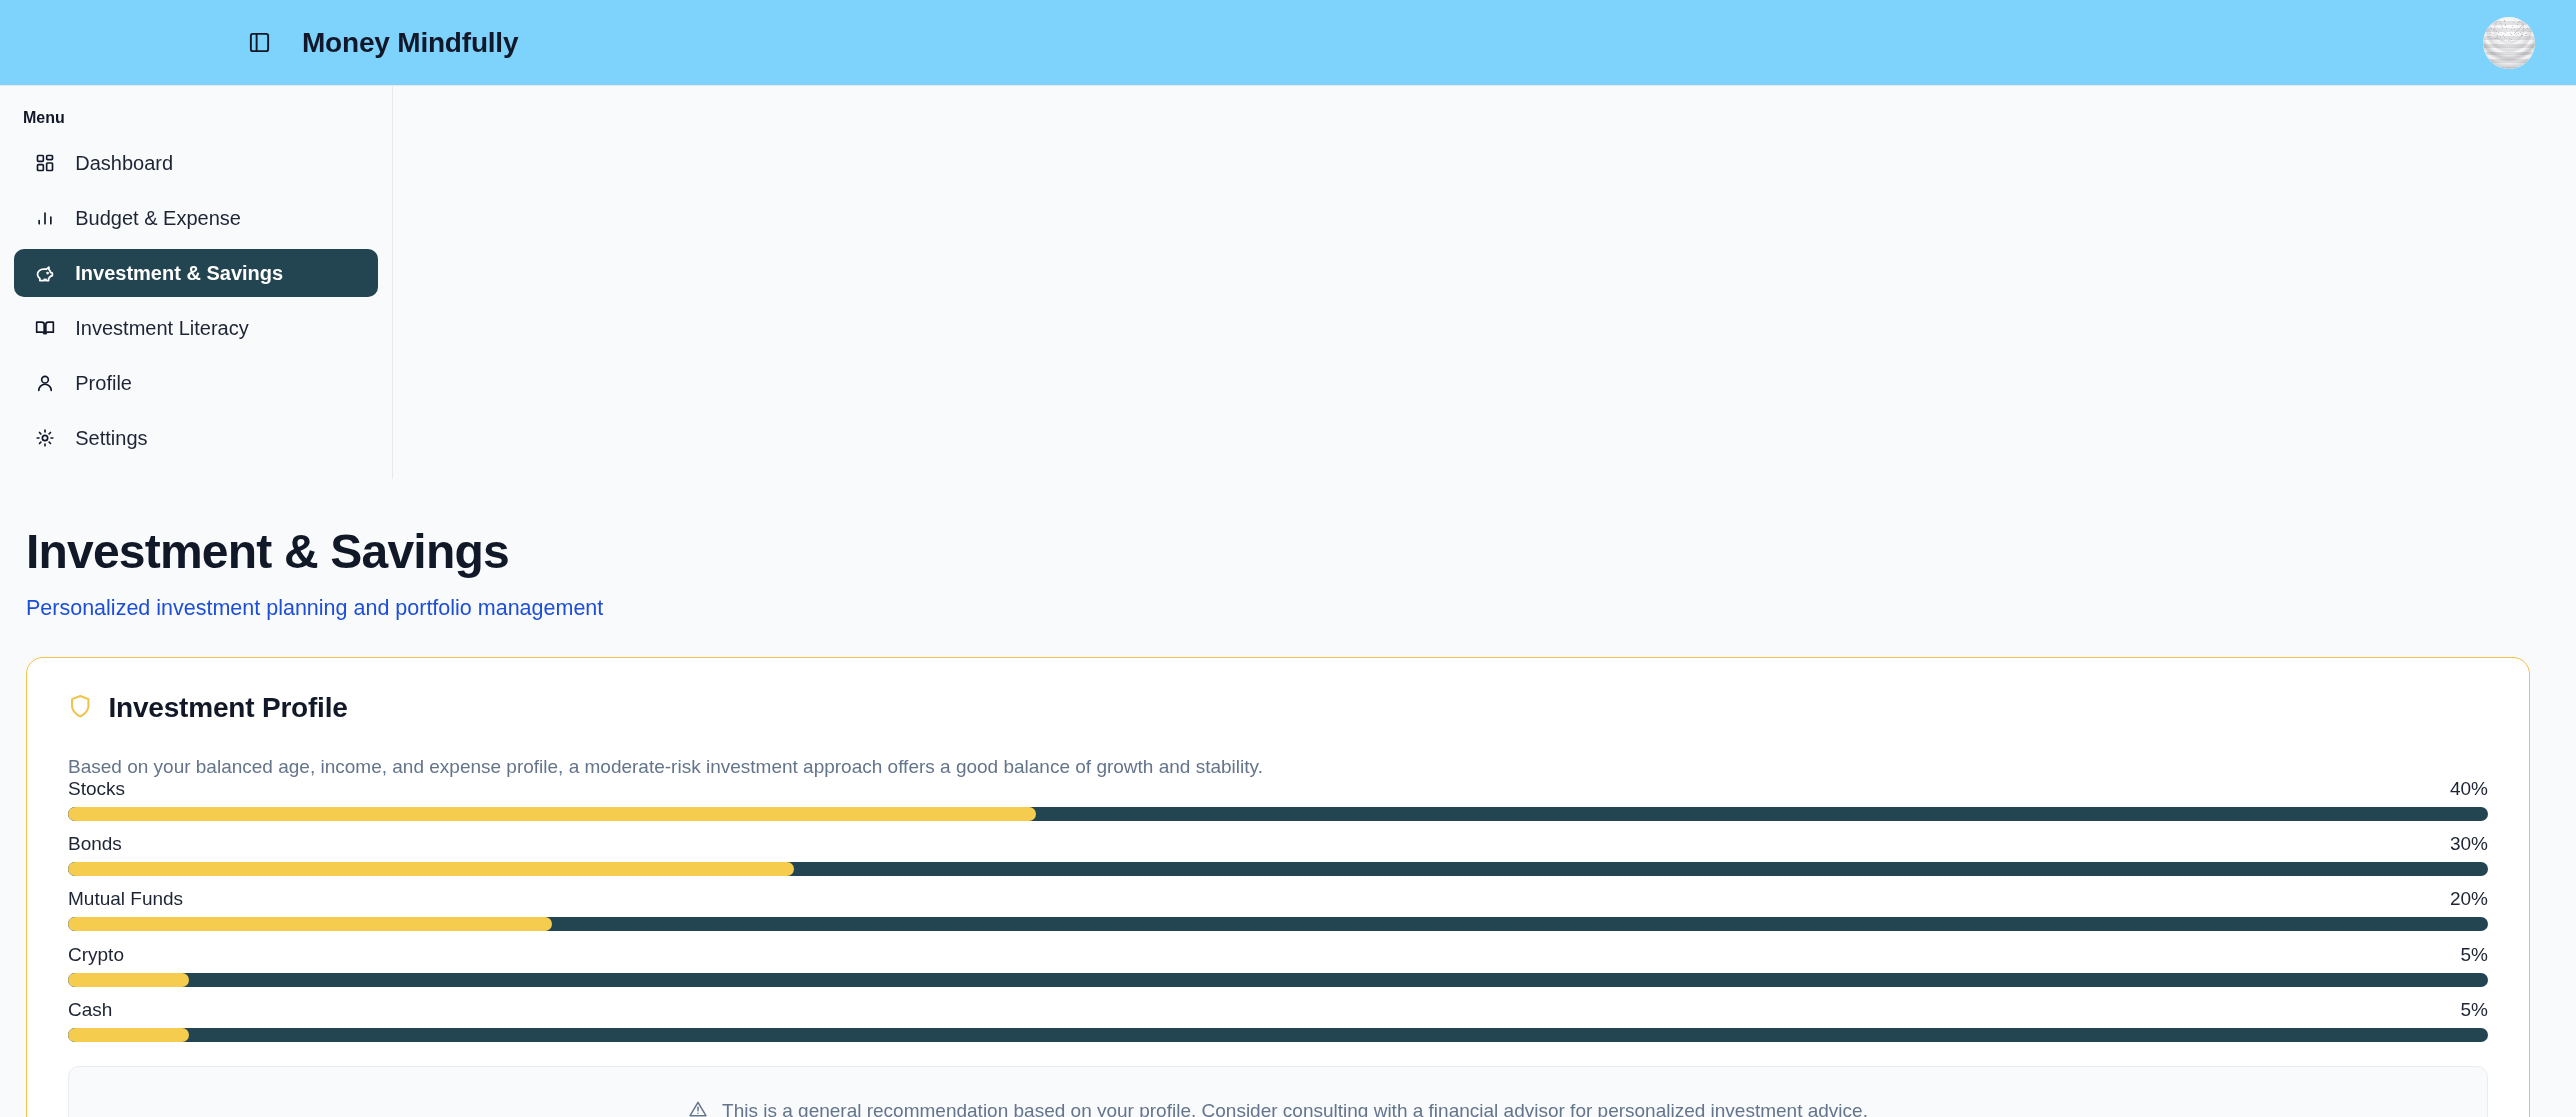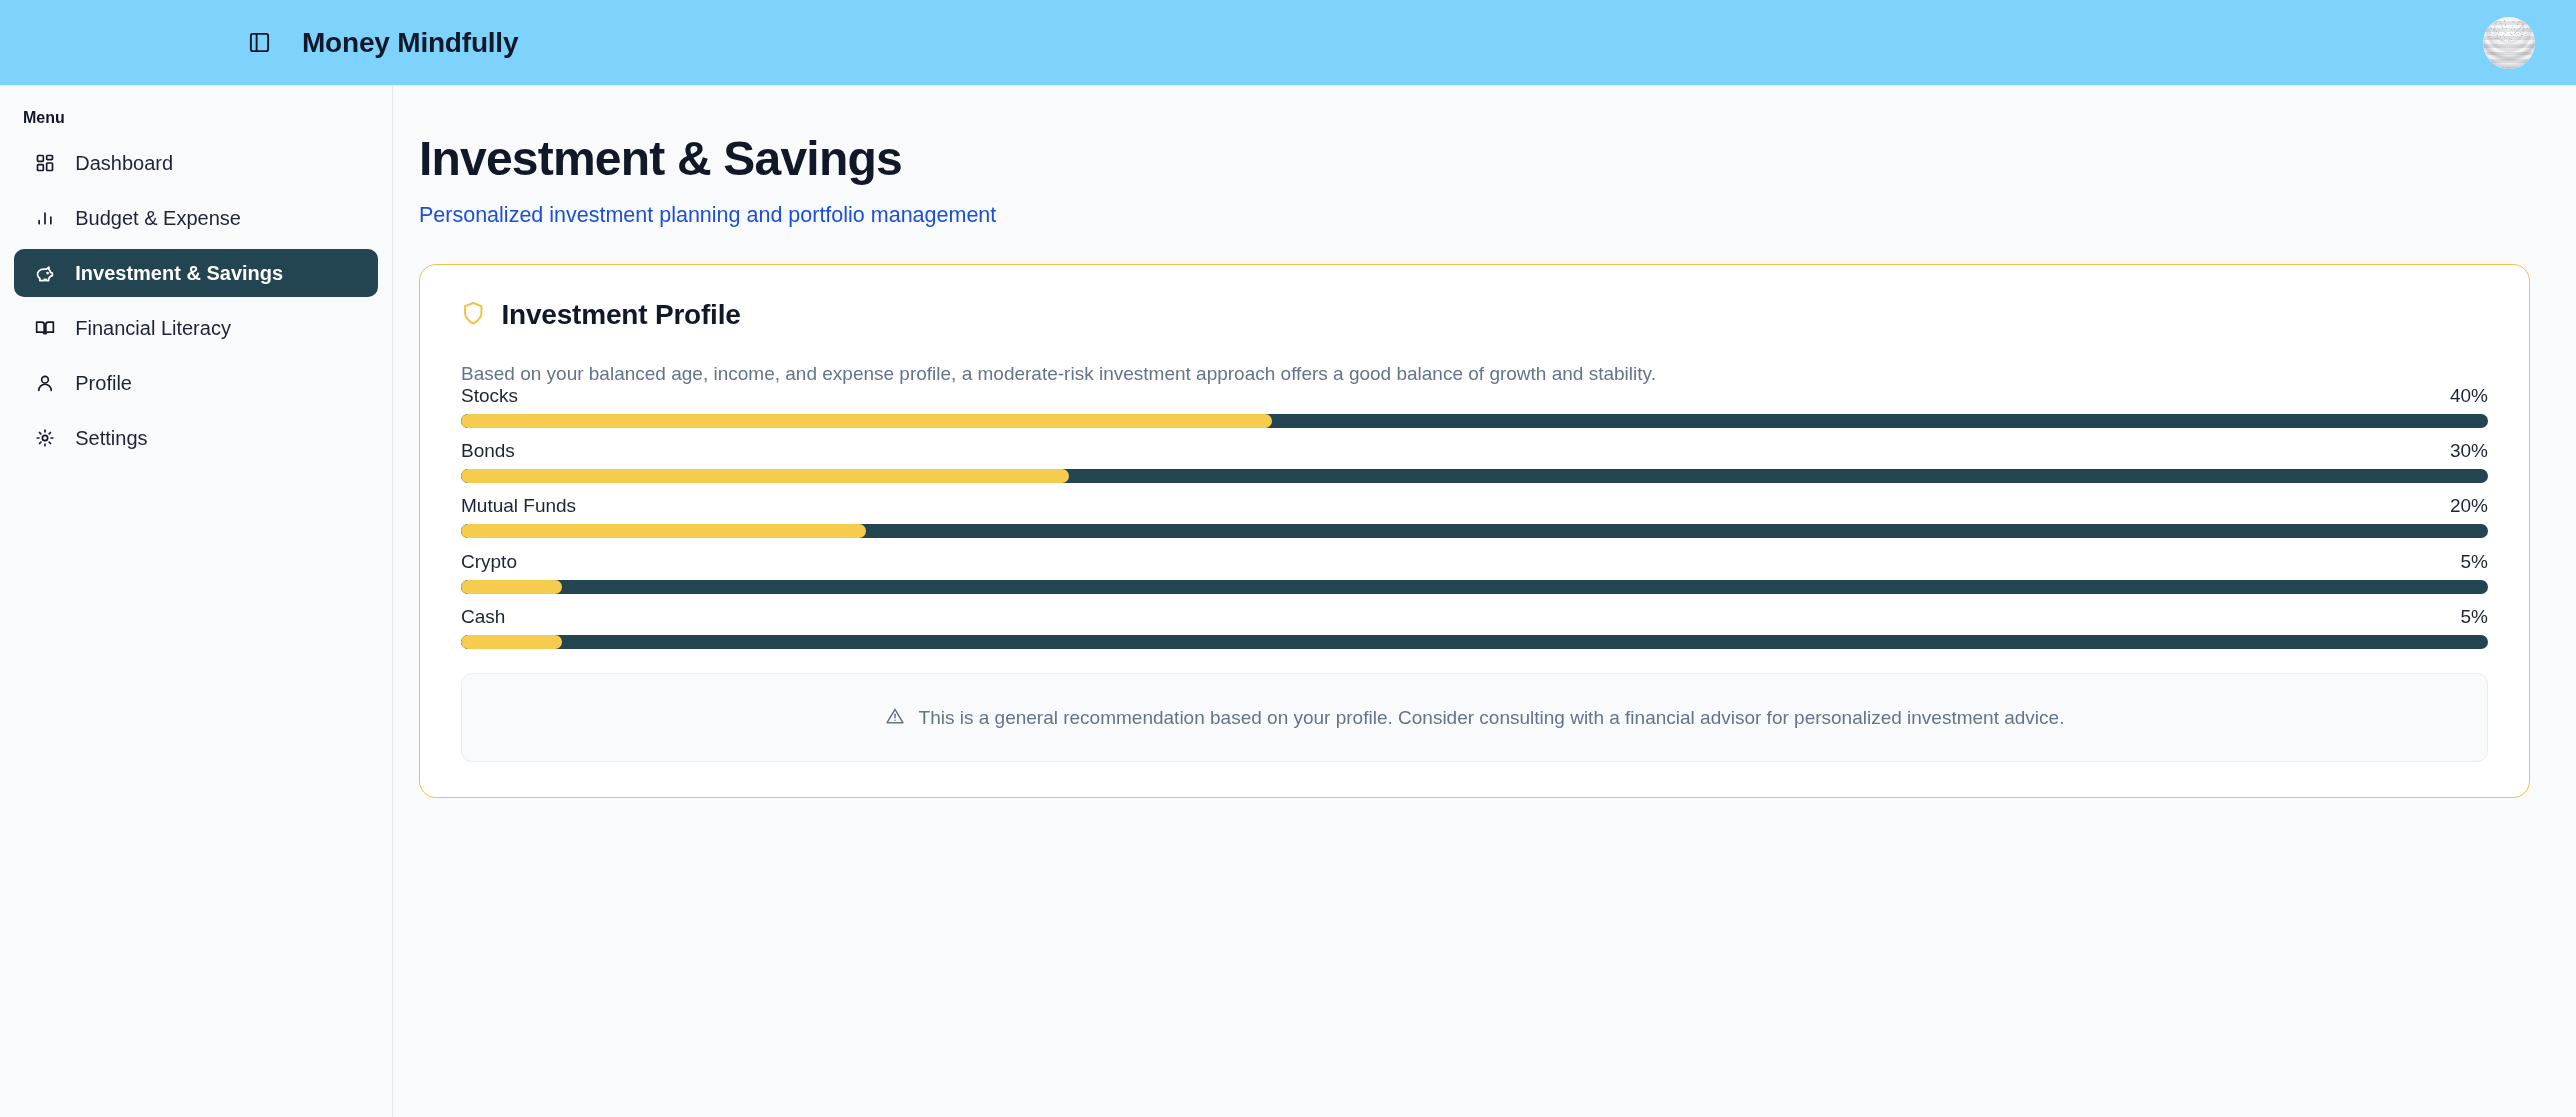--- a/index.html
+++ b/index.html
@@ -70,21 +70,21 @@
   .avatar-inner::after{
     content:"";
     position:absolute; left:12%; top:4%; width:76%; height:46%;
     border-radius:50% 50% 45% 45%;
     background:
       repeating-conic-gradient(from 0deg at 50% 86%,
         rgba(160,160,166,.55) 0deg 1.4deg, rgba(255,255,255,0) 1.4deg 15deg);
   }
 
   
-  .shell { display: flex; height: calc(1118px - 86px); }
+  .shell { display: flex; height: calc(1118px - 86px); flex-direction: column; }
 
   
   .sidebar {
     width: 393px;
     flex: 0 0 393px;
     background: #f8fafc;
     border-right: 1.5px solid #e5e9f0;
     padding-top: 23px;
   }
   .menu-label {
@@ -280,21 +280,21 @@
         <span>Investment &amp; Savings</span>
       </div>
 
       <div class="nav-item">
         <span class="ico">
           <svg width="20" height="20" viewBox="0 0 24 24" fill="none" stroke-width="2" stroke-linecap="round" stroke-linejoin="round">
             <path d="M2 5h6a3 3 0 0 1 3 3v11a2.5 2.5 0 0 0-2.5-2H2Z"></path>
             <path d="M22 5h-6a3 3 0 0 0-3 3v11a2.5 2.5 0 0 1 2.5-2H22Z"></path>
           </svg>
         </span>
-        <span>Financial Literacy</span>
+        <span>Investment Literacy</span>
       </div>
 
       <div class="nav-item">
         <span class="ico">
           <svg width="20" height="20" viewBox="0 0 24 24" fill="none" stroke-width="2" stroke-linecap="round" stroke-linejoin="round">
             <circle cx="12" cy="8" r="4"></circle>
             <path d="M4.5 21a7.5 7.5 0 0 1 15 0"></path>
           </svg>
         </span>
         <span>Profile</span>

